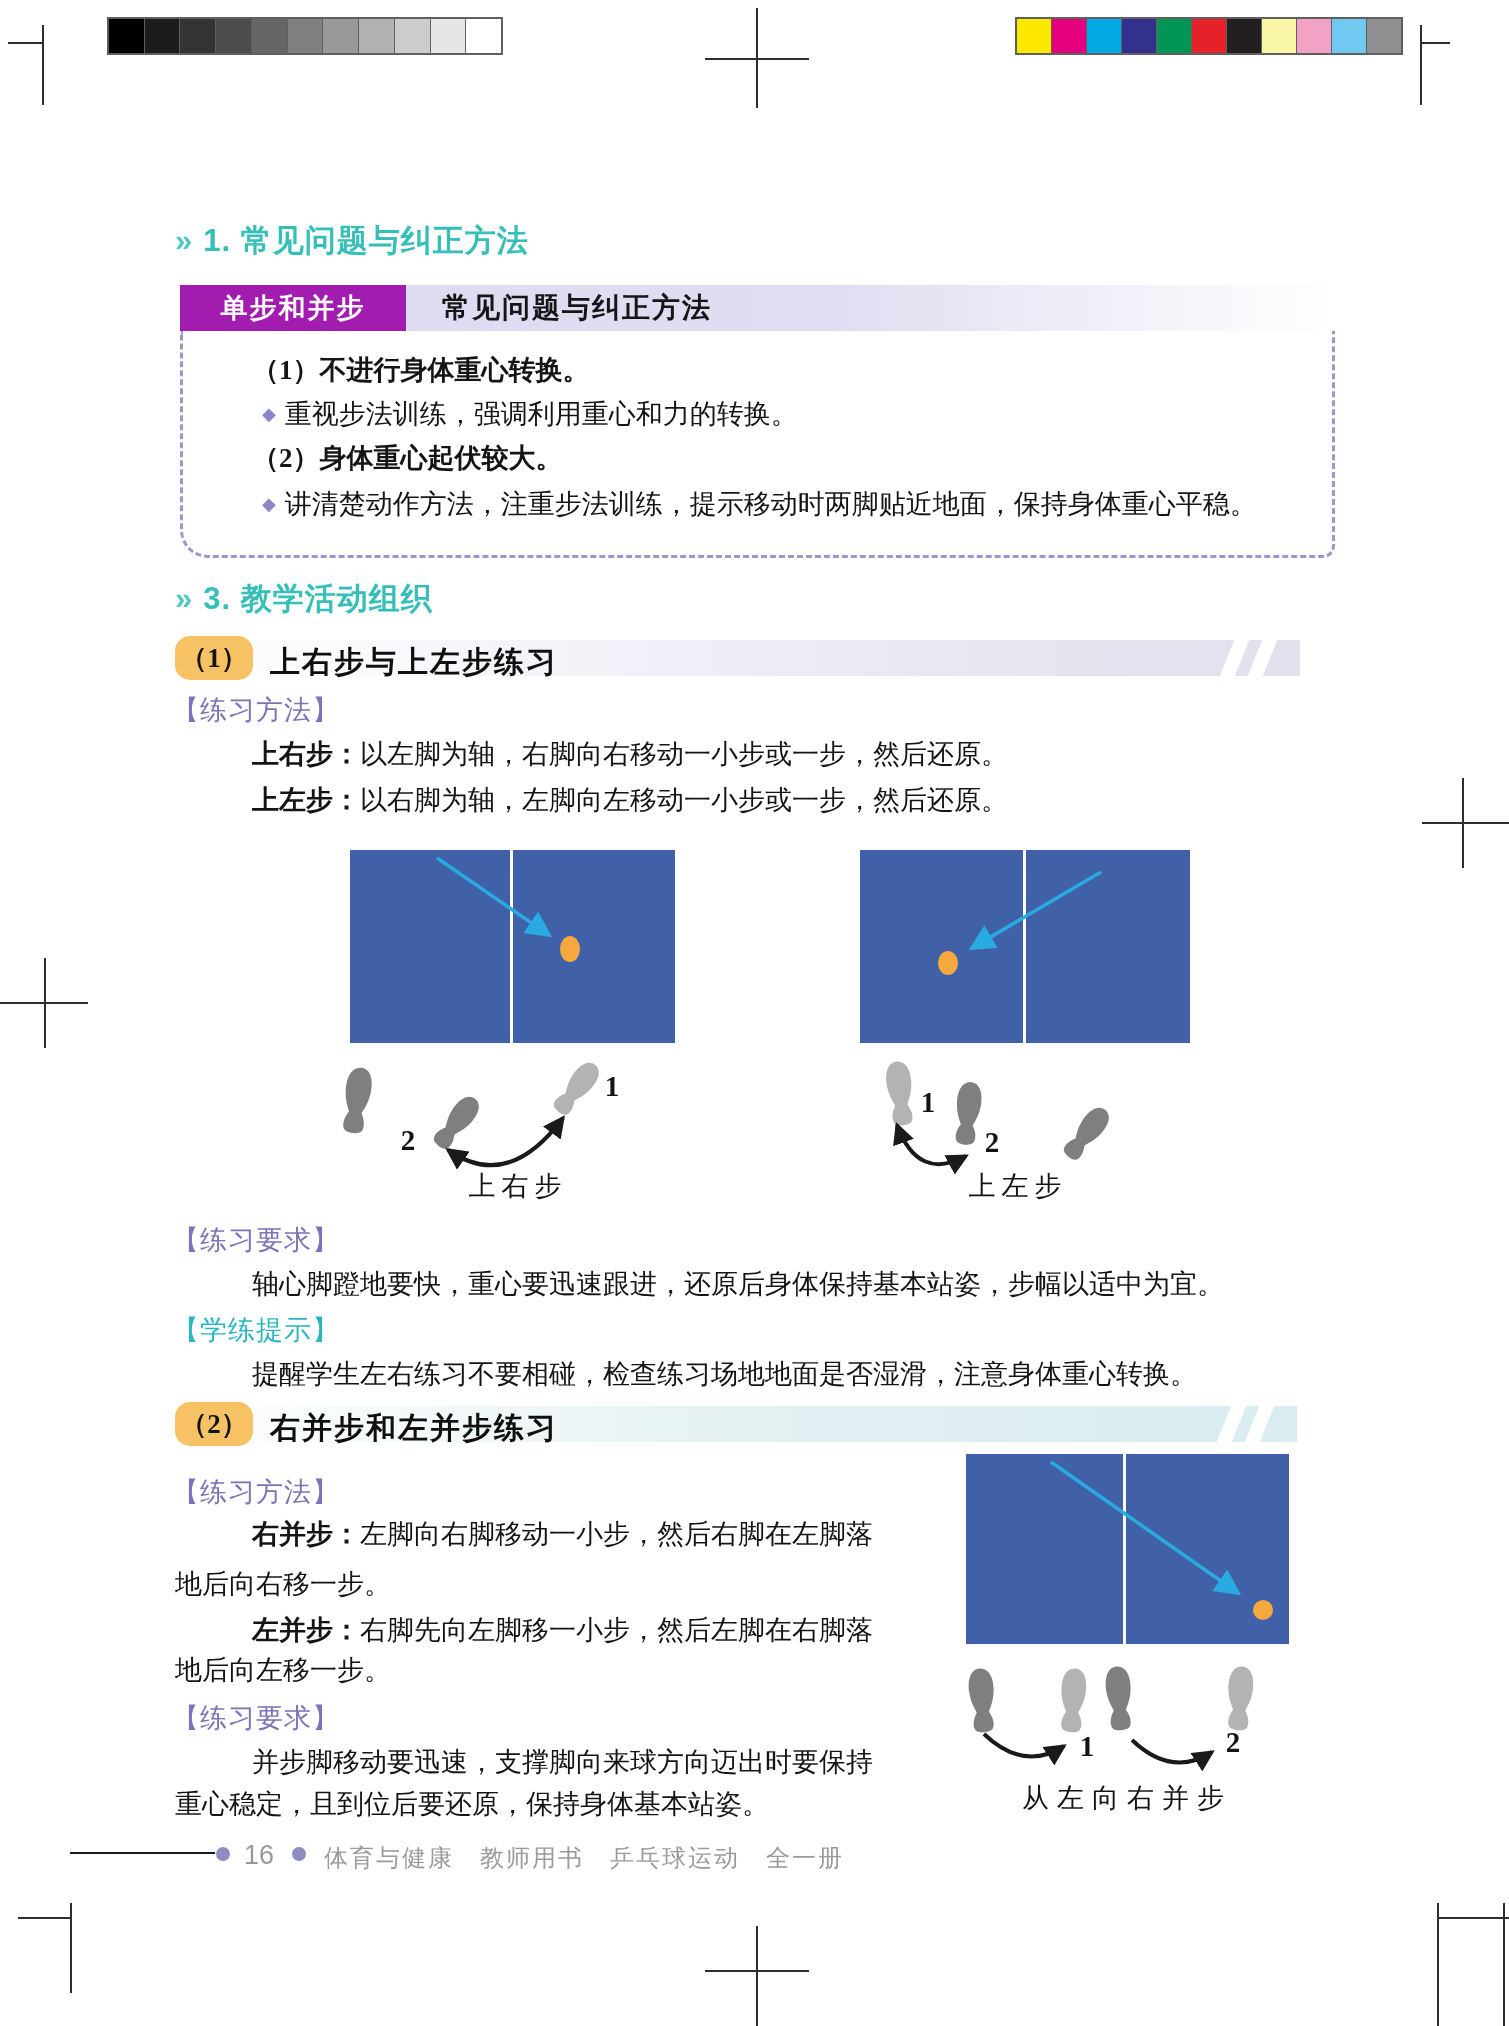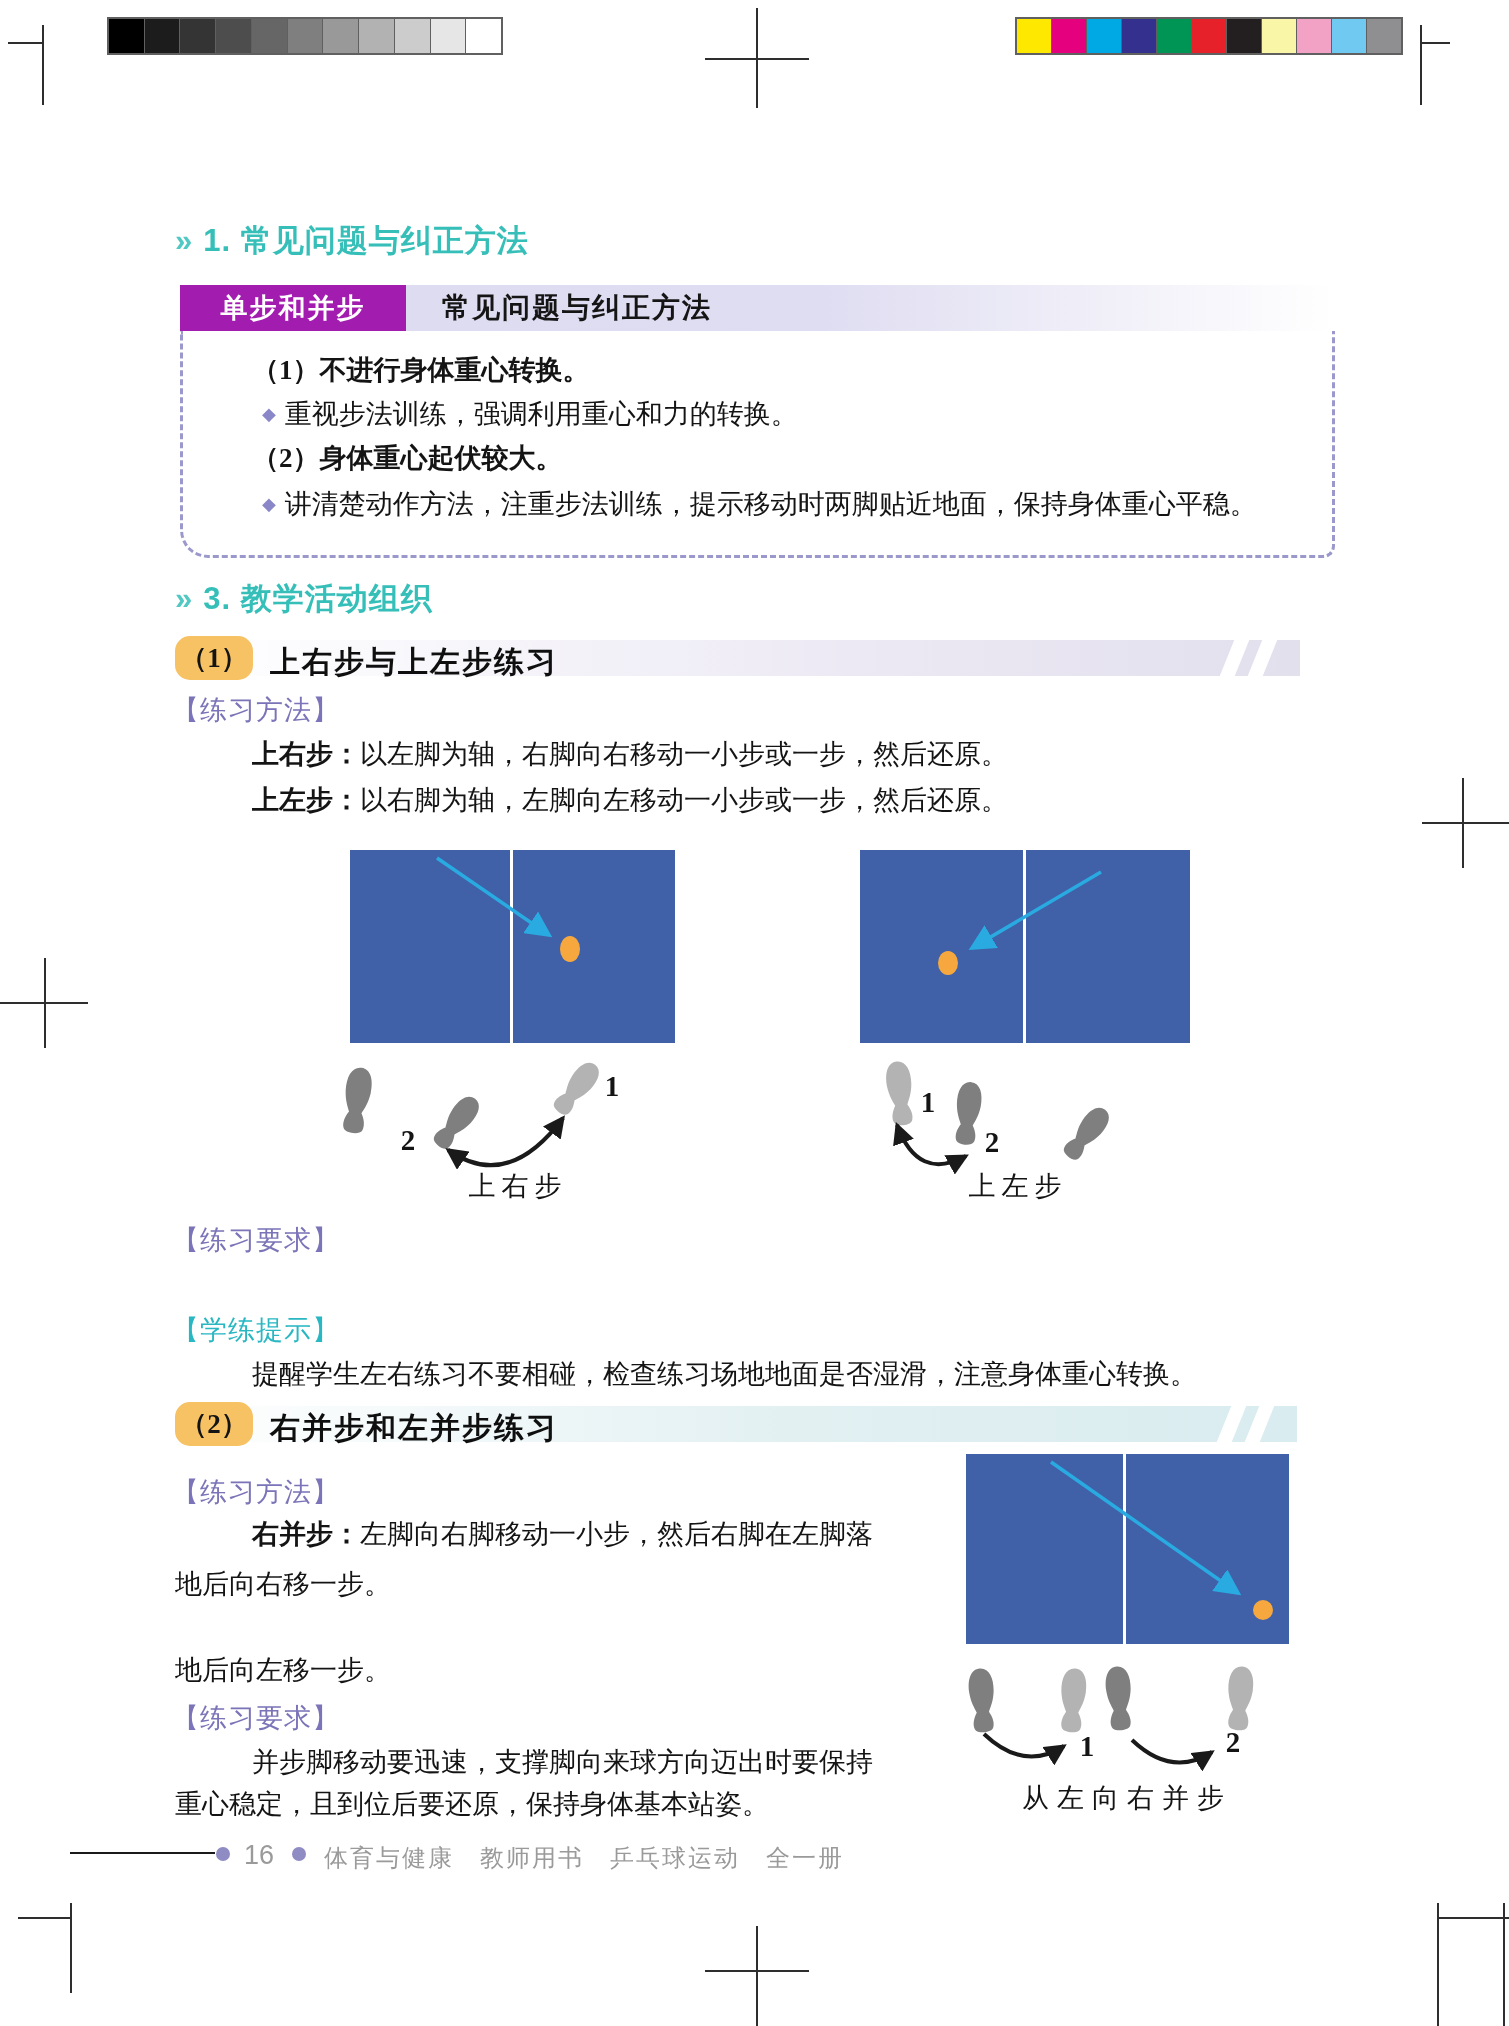--- a/index.html
+++ b/index.html
@@ -140,36 +140,40 @@
     <div class="net" style="left:160px;"></div>
   </div>
   <div class="ttable" style="left:860px;top:850px;width:330px;height:193px;">
     <div class="net" style="left:163px;"></div>
   </div>
 
   <div class="caption" style="left:418px;top:1168px;width:200px;">上右步</div>
   <div class="caption" style="left:918px;top:1168px;width:200px;">上左步</div>
 
   <div class="label purple" style="left:172px;top:1222px;">【练习要求】</div>
+  <div class="kai" style="left:252px;top:1266px;">轴心脚蹬地要快，重心要迅速跟进，还原后身体保持基本站姿，步幅以适中为宜。</div>
   <div class="label teal" style="left:172px;top:1312px;">【学练提示】</div>
   <div class="kai" style="left:252px;top:1356px;">提醒学生左右练习不要相碰，检查练习场地地面是否湿滑，注意身体重心转换。</div>
 
   <div class="sec-bar s2" style="left:175px;top:1406px;width:1122px;">
     <div class="slash" style="right:30px;"></div>
     <div class="slash" style="right:58px;"></div>
   </div>
   <div class="badge" style="left:175px;top:1402px;width:78px;height:44px;">（2）</div>
   <div class="sec-title" style="left:270px;top:1408px;">右并步和左并步练习</div>
 
   <div class="label purple" style="left:172px;top:1474px;">【练习方法】</div>
 
   <div class="kai" style="left:252px;top:1516px;">
     <span class="kai-b">右并步：</span><span>左脚向右脚移动一小步，然后右脚在左脚落</span>
   </div>
   <div class="kai" style="left:175px;top:1566px;">地后向右移一步。</div>
+  <div class="kai" style="left:252px;top:1612px;">
+    <span class="kai-b">左并步：</span><span>右脚先向左脚移一小步，然后左脚在右脚落</span>
+  </div>
   <div class="kai" style="left:175px;top:1652px;">地后向左移一步。</div>
 
   <div class="label purple" style="left:172px;top:1700px;">【练习要求】</div>
   <div class="kai" style="left:175px;top:1786px;">重心稳定，且到位后要还原，保持身体基本站姿。</div>
   <div class="kai" style="left:252px;top:1744px;">并步脚移动要迅速，支撑脚向来球方向迈出时要保持</div>
 
   <div class="ttable" style="left:966px;top:1454px;width:323px;height:190px;">
     <div class="net" style="left:157px;"></div>
   </div>
   <div class="caption" style="left:1000px;top:1780px;width:254px;letter-spacing:8px;">从左向右并步</div>

